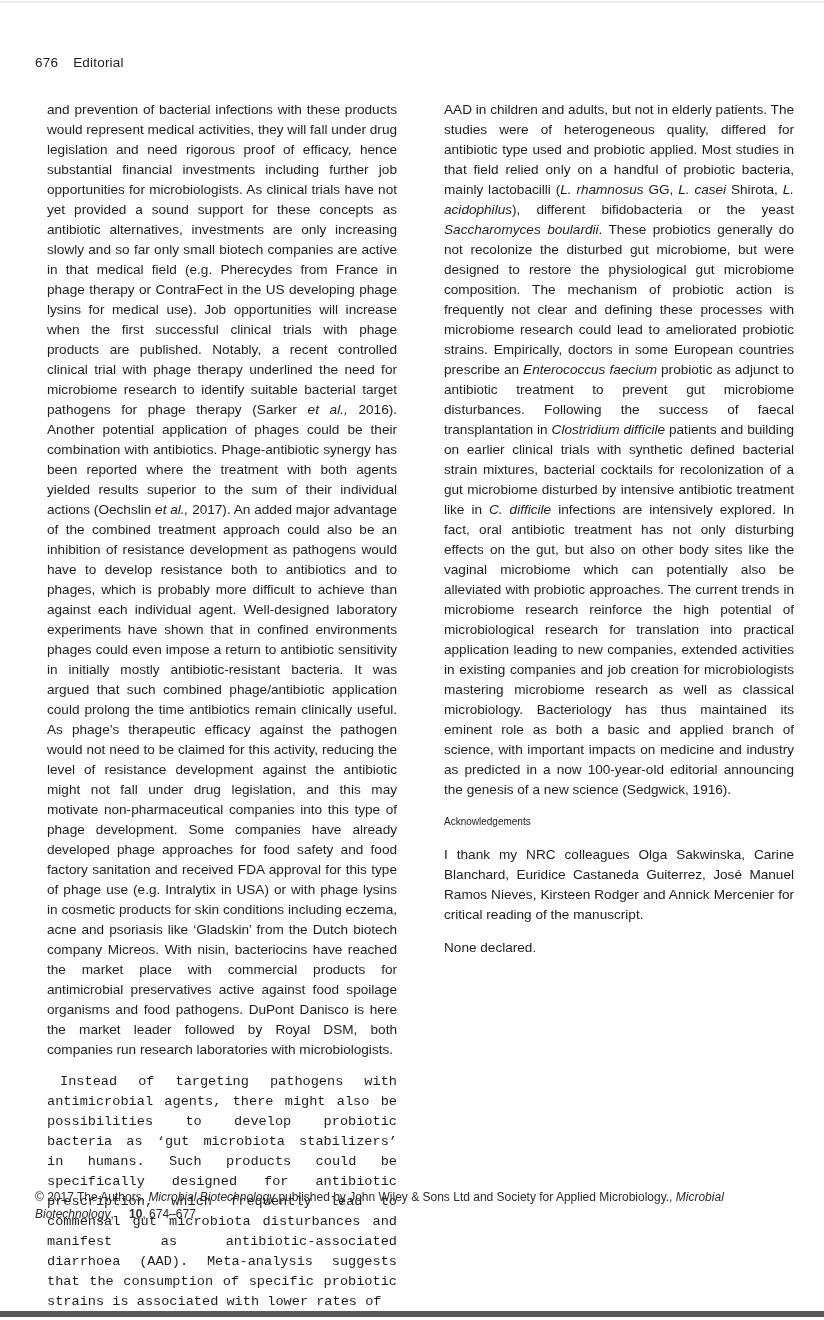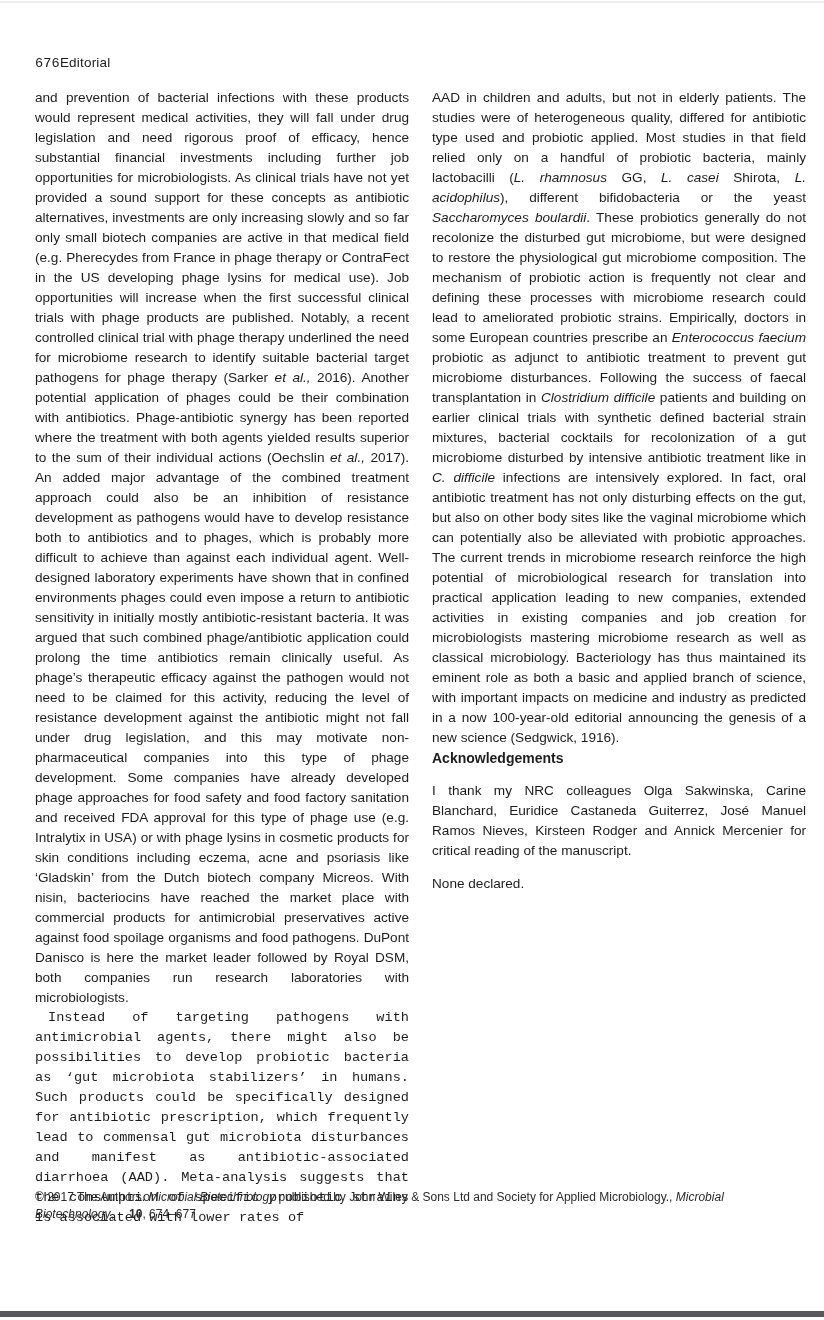--- a/index.html
+++ b/index.html
@@ -12,33 +12,33 @@
     overflow: hidden;
   }
   .top-hairline {
     position: absolute; top: 1px; left: 0; right: 0;
     height: 2px; background: #ededed;
   }
   .running-header {
     position: absolute; top: 55px; left: 35px;
     font-size: 13.5px; letter-spacing: 0.2px;
   }
-  .page-num { font-style: normal; font-family: Liberation Mono, monospace; }
+  .page-num { margin-right: 15px; font-style: normal; }
   .running-title { }
   .col {
     position: absolute; top: 88px; width: 374px;
     font-size: 13.6px; line-height: 20px;
     text-align: justify;
   }
-  .col p { margin: 0; }
+  .col p { margin: 12px; }
   .col-left  { left: 35px; }
   .col-right { left: 432px; }
   .indent { text-indent: 13px; font-family: Liberation Mono, monospace; }
   .section-heading {
-    font-size: 14px; font-weight: bold;
+    font-size: 10px; font-weight: normal;
     margin: 37px 0 0 0; text-align: left;
     line-height: 20px;
   }
   .section-heading.second { margin-top: 33px; }
   .section-body { margin-top: 13px !important; }
   .footer {
     position: absolute; left: 35px; top: 1189px; width: 764px;
     font-size: 12px; line-height: 17px; color: #2b2b2b;
     text-align: left;
   }

